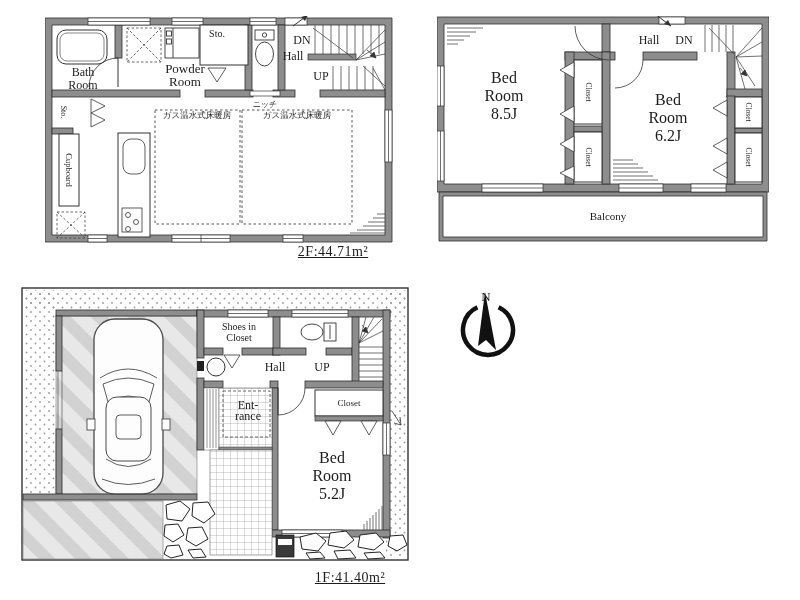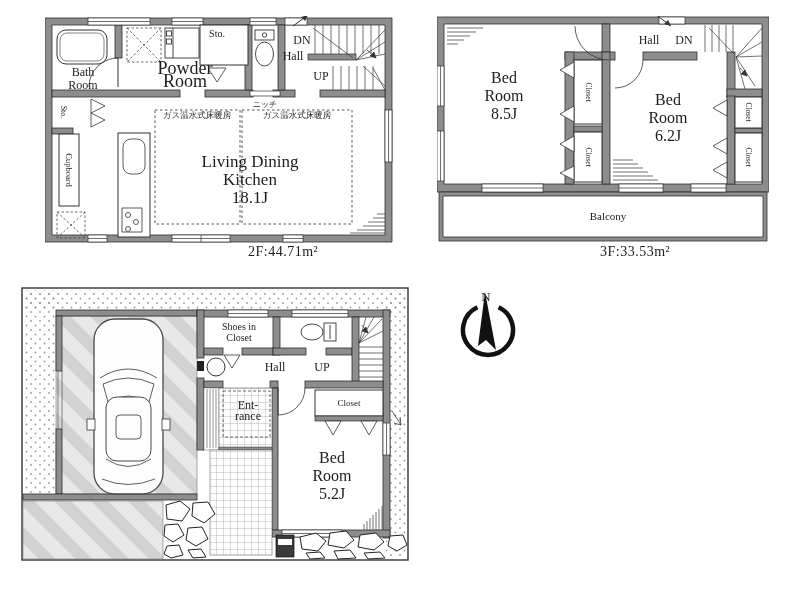--- a/index.html
+++ b/index.html
@@ -3,21 +3,21 @@
 <meta charset="utf-8">
 <style>
   html,body{margin:0;padding:0;background:#ffffff;}
   .stage{position:relative;width:800px;height:600px;background:#fff;overflow:hidden;
          font-family:"Liberation Serif",serif;color:#1c1c1c;}
   .plan{position:absolute;}
   .lbl{position:absolute;transform:translate(-50%,-50%);text-align:center;
        white-space:nowrap;color:#1c1c1c;}
   .lbl span{display:block;}
   .v{transform:translate(-50%,-50%) rotate(90deg);}
-  .area{position:absolute;text-align:left;font-size:14px;letter-spacing:0.5px;}
+  .area{position:absolute;text-align:center;font-size:14px;letter-spacing:0.5px;text-decoration:underline;}
 </style>
 </head>
 <body>
 
 <div class="stage">
 
 <svg class="plan" style="left:45px;top:16px" width="348" height="230" viewBox="0 0 348 230">
   <g stroke="#2e2e2e" stroke-width="0.8">
     <path d="M0,2 H347 V226 H0 Z M7,9 H340 V219 H7 Z" fill="#8d8d8d" fill-rule="evenodd"></path>
 
@@ -404,36 +404,31 @@
 
 <svg class="plan" style="left:452px;top:288px" width="72" height="78" viewBox="0 0 72 78">
   <path d="M25.4,19.3 A25,25 0 1 0 46.6,19.3" fill="none" stroke="#111" stroke-width="4.5"></path>
   <path d="M33,4 L44,62 L34,52 L26,58 Z" fill="#111"></path>
 </svg>
 
 <div class="lbl" style="left:83px;top:79px;font-size:12px;line-height:13px">
       <span>Bath</span>
       <span>Room</span>
     </div>
-<div class="lbl" style="left:185px;top:75px;font-size:18px;line-height:13px">
+<div class="lbl" style="left:185px;top:75px;font-size:13px;line-height:13px">
       <span>Powder</span>
       <span>Room</span>
     </div>
 <div class="lbl" style="left:217px;top:33px;font-size:10px">Sto.</div>
 <div class="lbl" style="left:302px;top:40px;font-size:12px">DN</div>
 <div class="lbl" style="left:293px;top:56px;font-size:12px">Hall</div>
 <div class="lbl" style="left:321px;top:76px;font-size:12px">UP</div>
 <div class="lbl" style="left:265px;top:104px;font-size:8px;font-family:Liberation Mono, monospace">ニッチ</div>
 <div class="lbl" style="left:197px;top:116px;font-size:8.5px;font-family:'DejaVu Sans',sans-serif">ガス温水式床暖房</div>
 <div class="lbl" style="left:297px;top:116px;font-size:8.5px;font-family:'DejaVu Sans',sans-serif">ガス温水式床暖房</div>
-<div class="lbl" style="left:250px;top:180px;font-size:17px;line-height:18px">
-      <span>Living Dining</span>
-      <span>Kitchen</span>
-      <span>18.1J</span>
-    </div>
 <div class="lbl v" style="left:63px;top:112px;font-size:8px">Sto.</div>
 <div class="lbl v" style="left:69px;top:170px;font-size:8.5px">Cupboard</div>
 <div class="area" style="left:248px;top:244px;width:170px">2F:44.71m²</div>
 
 <div class="lbl" style="left:649px;top:40px;font-size:12px">Hall</div>
 <div class="lbl" style="left:684px;top:40px;font-size:12px">DN</div>
 <div class="lbl" style="left:504px;top:96px;font-size:16px;line-height:18px">
       <span>Bed</span>
       <span>Room</span>
       <span>8.5J</span>
@@ -441,34 +436,34 @@
 <div class="lbl" style="left:668px;top:118px;font-size:16px;line-height:18px">
       <span>Bed</span>
       <span>Room</span>
       <span>6.2J</span>
     </div>
 <div class="lbl v" style="left:588px;top:92px;font-size:7.5px">Closet</div>
 <div class="lbl v" style="left:588px;top:157px;font-size:7.5px">Closet</div>
 <div class="lbl v" style="left:748px;top:112px;font-size:7.5px">Closet</div>
 <div class="lbl v" style="left:748px;top:157px;font-size:7.5px">Closet</div>
 <div class="lbl" style="left:608px;top:216px;font-size:11px">Balcony</div>
-<div class="area" style="left:600px;top:244px;width:170px">3F:33.53m²</div>
 
 <div class="lbl" style="left:239px;top:332px;font-size:10px;line-height:11px">
       <span>Shoes in</span>
       <span>Closet</span>
     </div>
 <div class="lbl" style="left:275px;top:367px;font-size:12px">Hall</div>
 <div class="lbl" style="left:322px;top:367px;font-size:12px">UP</div>
 <div class="lbl" style="left:248px;top:411px;font-size:12px;line-height:11px">
       <span>Ent-</span>
       <span>rance</span>
     </div>
 <div class="lbl" style="left:349px;top:403px;font-size:9px">Closet</div>
 <div class="lbl" style="left:332px;top:476px;font-size:16px;line-height:18px">
       <span>Bed</span>
       <span>Room</span>
       <span>5.2J</span>
     </div>
+<div class="area" style="left:265px;top:570px;width:170px">1F:41.40m²</div>
 
 <div class="lbl" style="left:486px;top:297px;font-size:13px">N</div>
 
 </div>
 
 </body></html>

